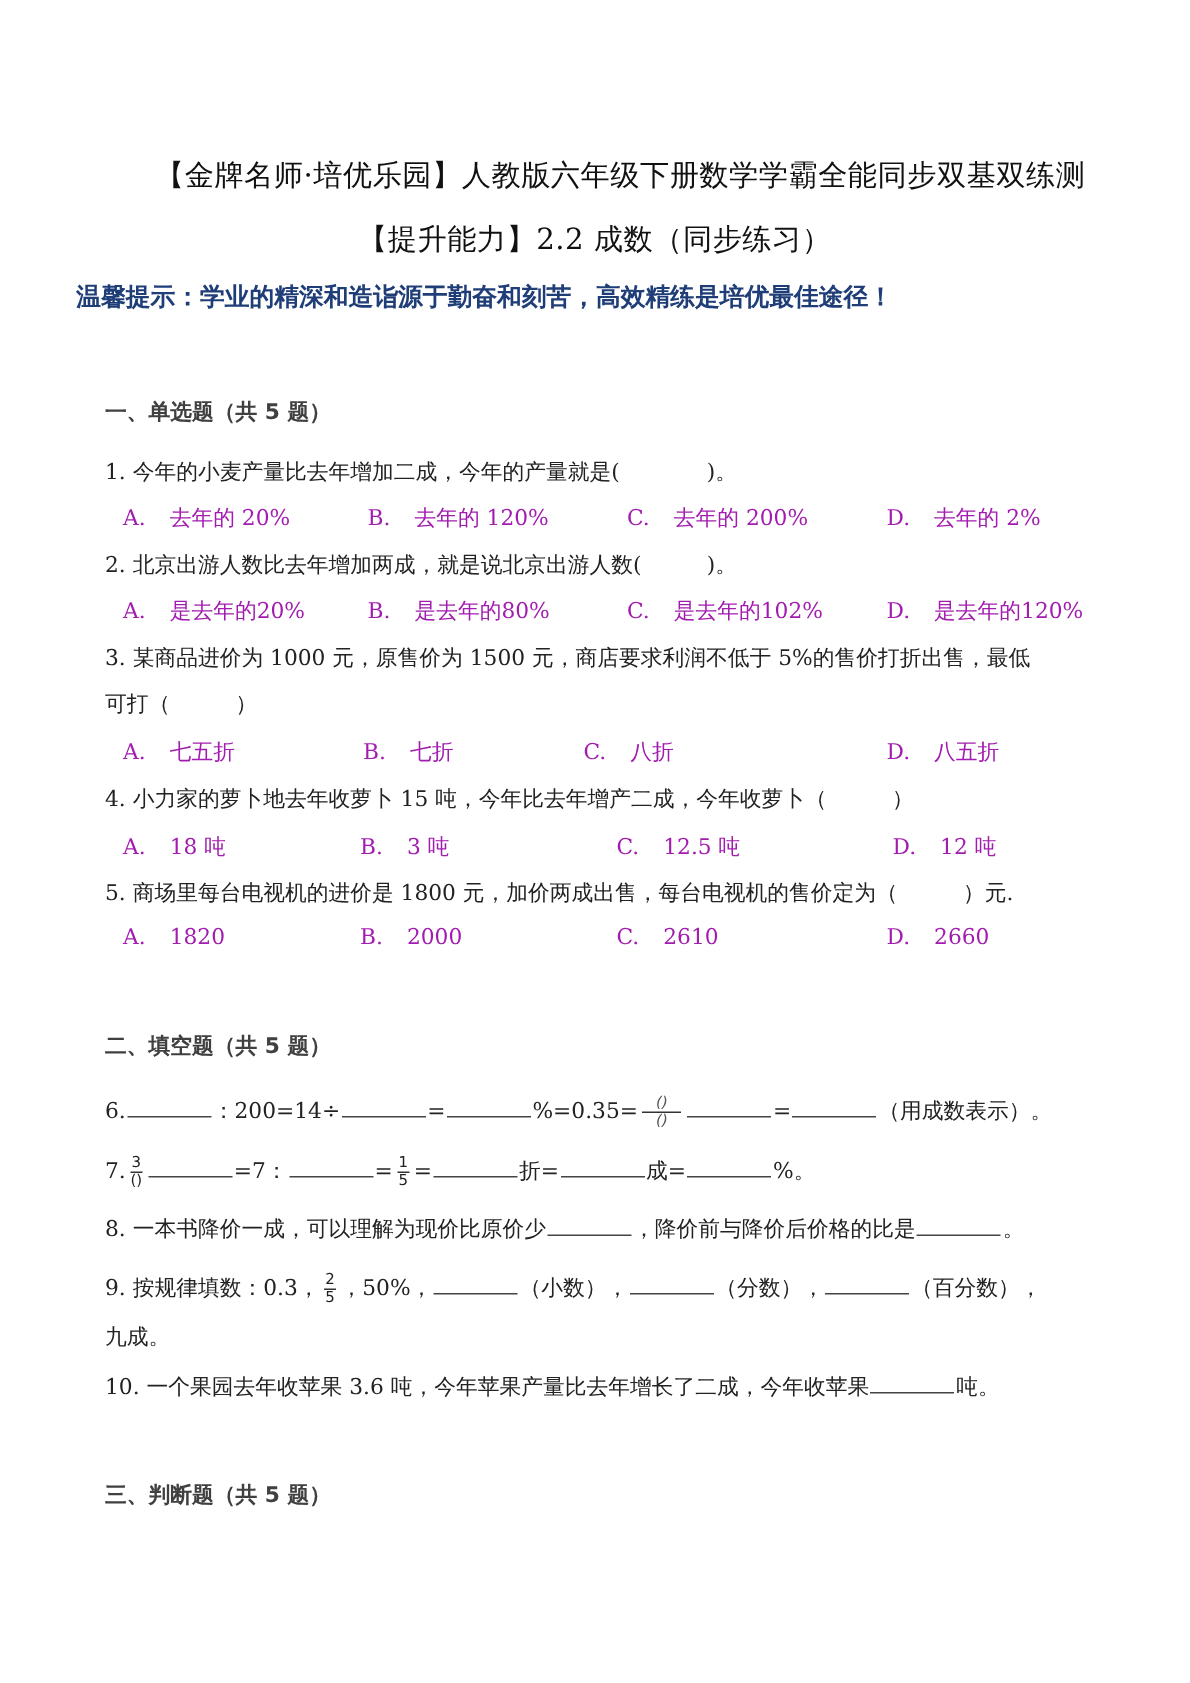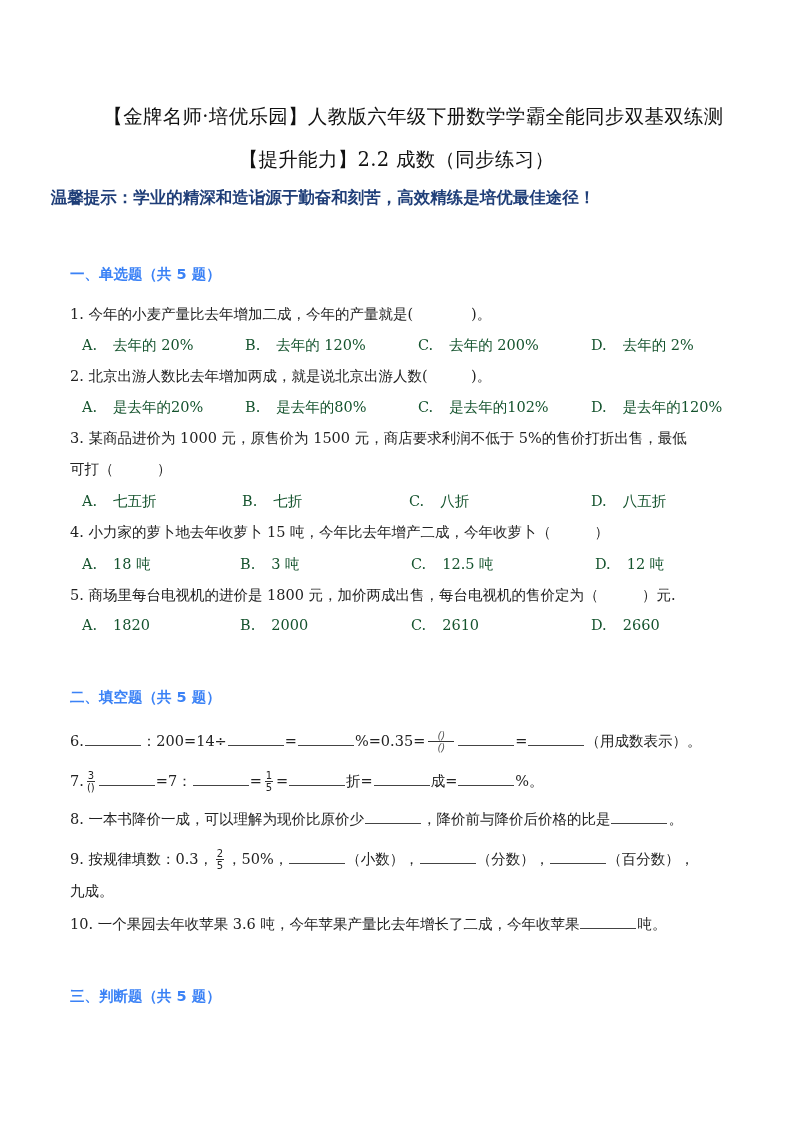--- a/index.html
+++ b/index.html
@@ -12,25 +12,25 @@
   .title {
     left: 0; width: 793px; text-align: center;
     font-size: 19.5px; color: #111; letter-spacing: 0.3px;
   }
   .tip {
     left: 0; width: 646px; text-align: center;
     font-size: 16.5px; color: #1f3e78; font-weight: bold;
     font-family: "DejaVu Sans", "Liberation Sans", sans-serif;
   }
   .section {
-    left: 70px; font-size: 14.5px; font-weight: bold; color: #3b82f6;
+    left: 70px; font-size: 14.5px; font-weight: bold; color: #404040;
     font-family: "DejaVu Sans", "Liberation Sans", sans-serif;
   }
   .q { left: 70px; font-size: 14.5px; color: #222; }
-  .opt { font-size: 14.5px; color: #14532d; }
+  .opt { font-size: 14.5px; color: #a21caf; }
   .opt .lab { margin-right: 16px; }
   .blank {
     display: inline-block; border-bottom: 1px solid #444;
     width: 56px; height: 14px; vertical-align: baseline; margin: 0 1px;
   }
   .frac {
     display: inline-flex; flex-direction: column; align-items: center;
     vertical-align: middle; font-size: 10px; line-height: 11px;
     font-family: "DejaVu Sans", "Liberation Sans", sans-serif; margin: 0 3px;
   }
@@ -56,21 +56,21 @@
 <div class="abs q" style="top:367px;">2. 北京出游人数比去年增加两成，就是说北京出游人数(　　　)。</div>
 <div class="abs opt" style="top:398px;left:82px;"><span class="lab">A.</span><span>是去年的20%</span></div>
 <div class="abs opt" style="top:398px;left:245px;"><span class="lab">B.</span><span>是去年的80%</span></div>
 <div class="abs opt" style="top:398px;left:418px;"><span class="lab">C.</span><span>是去年的102%</span></div>
 <div class="abs opt" style="top:398px;left:591px;"><span class="lab">D.</span><span>是去年的120%</span></div>
 
 <div class="abs q" style="top:429px;">3. 某商品进价为 1000 元，原售价为 1500 元，商店要求利润不低于 5%的售价打折出售，最低</div>
 <div class="abs q" style="top:460px;">可打（　　　）</div>
 <div class="abs opt" style="top:492px;left:82px;"><span class="lab">A.</span><span>七五折</span></div>
 <div class="abs opt" style="top:492px;left:242px;text-align:right;"><span class="lab">B.</span><span>七折</span></div>
-<div class="abs opt" style="top:492px;left:409px;text-align:center;"><span class="lab">C.</span><span>八折</span></div>
+<div class="abs opt" style="top:492px;left:389px;text-align:center;"><span class="lab">C.</span><span>八折</span></div>
 <div class="abs opt" style="top:492px;left:591px;"><span class="lab">D.</span><span>八五折</span></div>
 
 <div class="abs q" style="top:523px;">4. 小力家的萝卜地去年收萝卜 15 吨，今年比去年增产二成，今年收萝卜（　　　）</div>
 <div class="abs opt" style="top:555px;left:82px;"><span class="lab">A.</span><span>18 吨</span></div>
 <div class="abs opt" style="top:555px;left:240px;"><span class="lab">B.</span><span>3 吨</span></div>
 <div class="abs opt" style="top:555px;left:411px;"><span class="lab">C.</span><span>12.5 吨</span></div>
 <div class="abs opt" style="top:555px;left:595px;"><span class="lab">D.</span><span>12 吨</span></div>
 
 <div class="abs q" style="top:586px;">5. 商场里每台电视机的进价是 1800 元，加价两成出售，每台电视机的售价定为（　　　）元.</div>
 <div class="abs opt" style="top:617px;left:82px;"><span class="lab">A.</span><span>1820</span></div>

